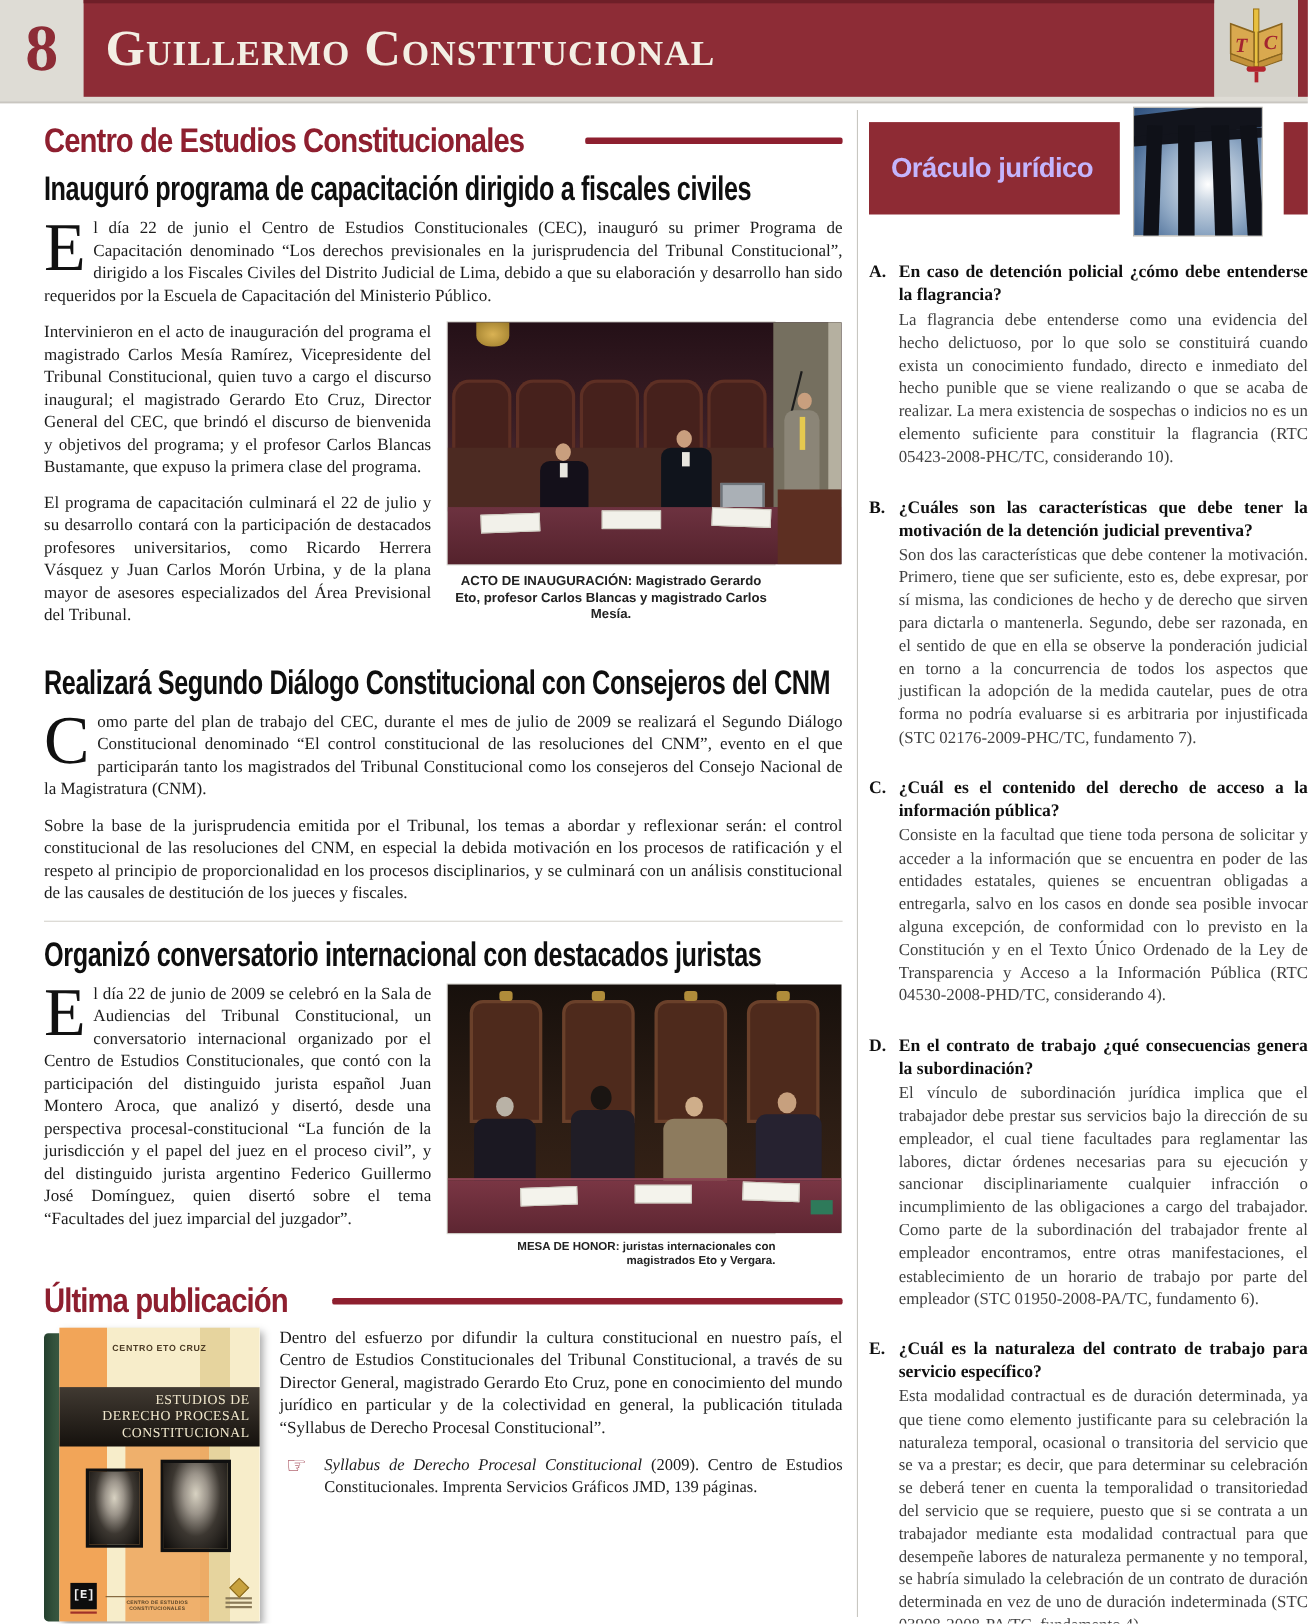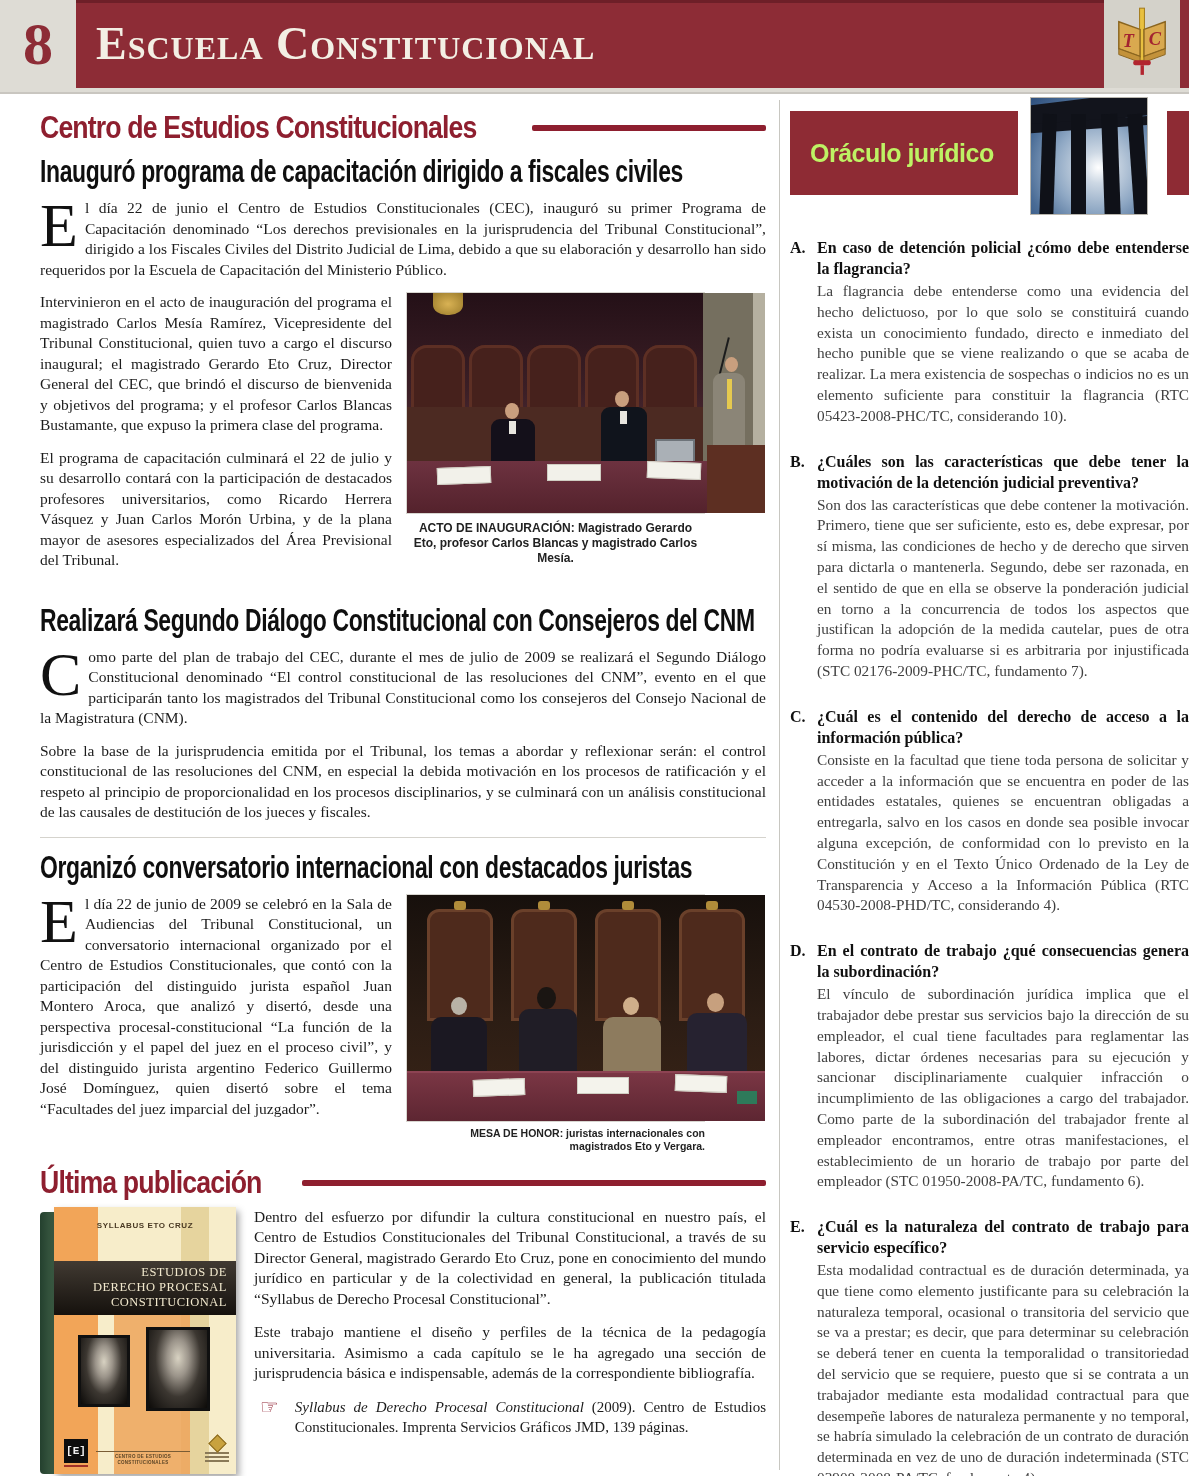--- a/index.html
+++ b/index.html
@@ -78,21 +78,21 @@
   .ph2-head{position:absolute;border-radius:50%;}
   .ph2-torso{position:absolute;border-radius:10px 10px 0 0;}
   .ph2-table{position:absolute;left:0;top:176px;width:358px;height:50px;
     background:linear-gradient(#7a3644,#5c2531);border-top:2px solid #8d4353;}
   .ph2-card{position:absolute;width:50px;height:15px;background:#f4f3ec;border:1px solid #cfcdc2;}
   .ph2-book{position:absolute;left:330px;top:196px;width:20px;height:13px;background:#2e7a5a;}
 
   
   .band{position:relative;height:118px;}
   .band-box{position:absolute;left:0;top:14px;width:228px;height:84px;background:#8e2b34;display:flex;align-items:center;}
-  .band-title{font:700 25px "Liberation Sans", sans-serif;letter-spacing:-.5px;color:#bef264;padding-left:20px;}
+  .band-title{font:700 25px "Liberation Sans", sans-serif;letter-spacing:-.5px;color:#c4b5fd;padding-left:20px;}
   .band-photo{position:absolute;left:240px;top:0;width:118px;height:118px;overflow:hidden;border:1px solid #b9b6ae;box-sizing:border-box;
     background:radial-gradient(circle at 58% 60%, #ffffff 0%, #cdd8e4 16%, #8fa8c4 45%, #4a6c96 75%, #2e4f7c 100%);}
   .orc-beam1{position:absolute;left:-8px;top:0px;width:136px;height:24px;background:#12141c;transform:rotate(-7deg);}
   .orc-beam2{position:absolute;left:-6px;top:22px;width:130px;height:9px;background:#12141c;transform:rotate(-4deg);}
   .orc-col{position:absolute;top:16px;background:#0f1118;height:106px;}
   .band-sliver{position:absolute;left:377px;top:14px;width:22px;height:84px;background:#8e2b34;}
 
   
   .qa-list{margin-top:22px;}
   .qa{position:relative;padding-left:27px;margin-bottom:24px;}
@@ -131,21 +131,21 @@
   .citation{display:flex;margin-top:10px;font-size:15px;line-height:20px;text-align:justify;}
   .hand{flex:0 0 auto;font-size:21px;line-height:20px;color:#8e1f2f;margin:0 16px 0 6px;}
   .cite-title{font-style:italic;}
 </style>
 </head>
 <body>
 
 <div class="header">
   <div class="page-num">8</div>
   <div class="header-bar">
-    <div class="header-title">Escuela Constitucional</div>
+    <div class="header-title">Guillermo Constitucional</div>
   </div>
   <div class="logo-box">
     <span>
       <svg width="58" height="72" viewBox="0 0 60 74">
         <rect x="27.5" y="2" width="5" height="54" fill="#e8c040" stroke="#a07818" stroke-width="1"></rect>
         <path d="M6 16 L28 24 L28 52 L6 44 Z" fill="#d9a94f" stroke="#8a651f" stroke-width="1.5"></path>
         <path d="M54 16 L32 24 L32 52 L54 44 Z" fill="#d9a94f" stroke="#8a651f" stroke-width="1.5"></path>
         <path d="M6 44 L28 52 L28 58 L6 50 Z" fill="#c3923a" stroke="#8a651f" stroke-width="1"></path>
         <path d="M54 44 L32 52 L32 58 L54 50 Z" fill="#c3923a" stroke="#8a651f" stroke-width="1"></path>
         <text x="10" y="42" font-family="Liberation Serif, serif" font-size="19" font-style="italic" font-weight="bold" fill="#a32430">T</text>
@@ -266,42 +266,41 @@
       <span class="kicker-text">Última publicación</span>
     </div>
     <div class="kicker-rule"></div>
   </div>
 
   <div class="bookrow">
     <div class="book">
       <div class="book-spine"></div>
       <div class="book-cover">
         <div class="book-midband"></div>
-        <div class="book-author">SYLLABUS ETO CRUZ</div>
+        <div class="book-author">CENTRO ETO CRUZ</div>
         <div class="book-band">
           <div>ESTUDIOS DE</div>
           <div>DERECHO PROCESAL</div>
           <div>CONSTITUCIONAL</div>
         </div>
         <div class="portrait port1"></div>
         <div class="portrait port2"></div>
         <div class="book-elogo">[E]</div>
         <div class="book-elogo-sub"></div>
         <div class="book-pub">CENTRO DE ESTUDIOS CONSTITUCIONALES</div>
         <div class="book-emblem">
           <div class="gem"></div>
           <div class="tline"></div>
           <div class="tline"></div>
           <div class="tline"></div>
         </div>
       </div>
     </div>
     <div class="booktext">
       <p>Dentro del esfuerzo por difundir la cultura constitucional en nuestro país, el Centro de Estudios Constitucionales del Tribunal Constitucional, a través de su Director General, magistrado Gerardo Eto Cruz, pone en conocimiento del mundo jurídico en particular y de la colectividad en general, la publicación titulada “Syllabus de Derecho Procesal Constitucional”.</p>
-      <p>Este trabajo mantiene el diseño y perfiles de la técnica de la pedagogía universitaria. Asimismo a cada capítulo se le ha agregado una sección de jurisprudencia básica e indispensable, además de la correspondiente bibliografía.</p>
       <div class="citation">
         <span class="hand">☞</span>
         <span><span class="cite-title">Syllabus de Derecho Procesal Constitucional</span><span> (2009). Centro de Estudios Constitucionales. Imprenta Servicios Gráficos JMD, 139 páginas.</span></span>
       </div>
     </div>
   </div>
 </div>
 
 <div class="col-right">
   <div class="band">

